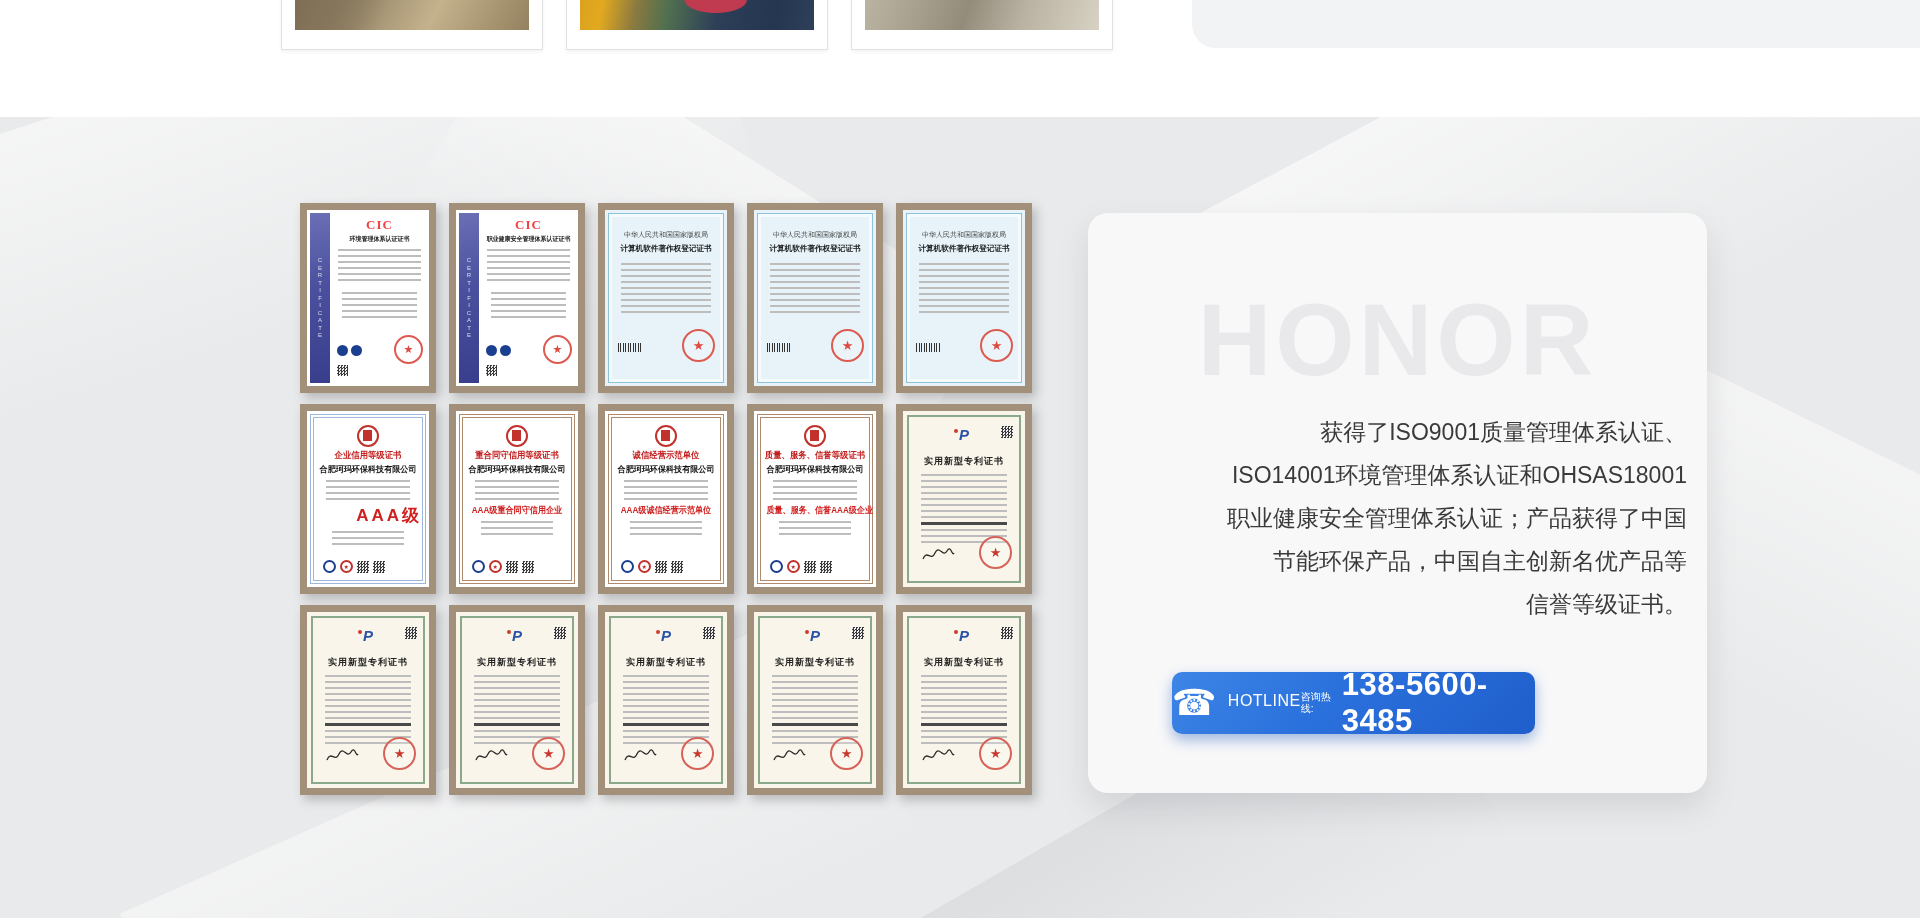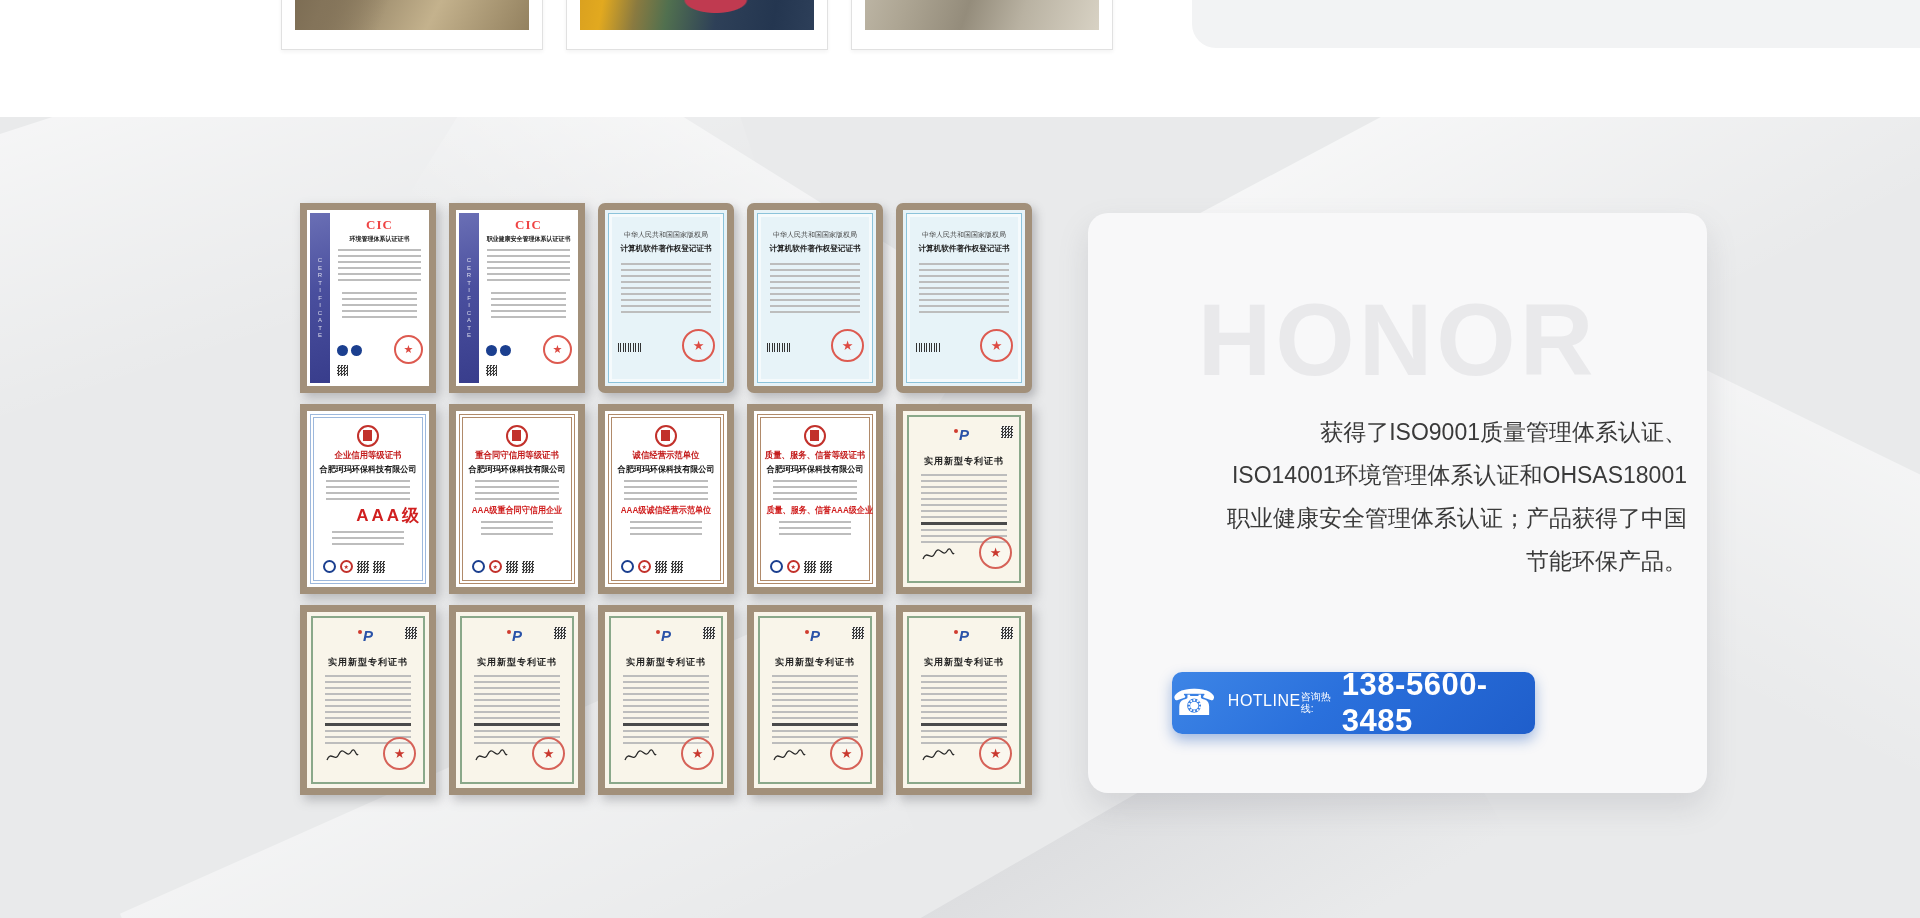--- a/index.html
+++ b/index.html
@@ -61,21 +61,21 @@
   .cic-logo{font-family:"Liberation Serif","DejaVu Serif",serif;font-weight:bold;color:#ef4444;
     font-size:13px;text-align:center;letter-spacing:1px;}
   .cic-title{font-size:6.5px;font-weight:bold;color:#222;text-align:center;margin-top:2px;
     white-space:nowrap;transform:scaleX(.92);}
   .cic-badge{position:absolute;left:3px;bottom:26px;width:11px;height:11px;border-radius:50%;
     background:#1b3f8f;box-shadow:14px 0 0 0 #1b3f8f;}
   .t-cic .qr{position:absolute;left:3px;bottom:6px;width:11px;height:11px;}
   .t-cic .ring{right:2px;bottom:18px;width:25px;height:25px;font-size:11px;}
 
   
-  .t-copy{background:#e7f3f8;border-radius:7px;}
+  .t-copy{background:#e7f3f8;}
   .copy-inner{position:absolute;inset:3px;border:1px solid #8cc3da;box-shadow:inset 0 0 0 3px rgba(255,255,255,.6);}
   .copy-org{margin-top:16px;font-size:7px;color:#444;text-align:center;
     font-family:"Liberation Serif","DejaVu Serif",serif;white-space:nowrap;}
   .copy-title{font-size:8px;font-weight:bold;color:#222;text-align:center;margin-top:3px;
     font-family:"Liberation Serif","DejaVu Serif",serif;white-space:nowrap;transform:scaleX(.95);}
   .barcode{position:absolute;left:9px;bottom:30px;width:24px;height:9px;
     background:repeating-linear-gradient(90deg,#333 0 1px,rgba(0,0,0,0) 1px 2.5px);}
   .t-copy .ring{right:8px;bottom:20px;width:29px;height:29px;font-size:13px;}
 
   
@@ -381,21 +381,22 @@
       </div>
     </div>
   </div>
 
   <div class="honor-card">
     <div class="watermark">HONOR</div>
     <div class="honor-desc">
       <div>获得了ISO9001质量管理体系认证、</div>
       <div>ISO14001环境管理体系认证和OHSAS18001</div>
       <div>职业健康安全管理体系认证；产品获得了中国</div>
-      <div>节能环保产品。</div>
+      <div>节能环保产品，中国自主创新名优产品等</div>
+      <div>信誉等级证书。</div>
     </div>
     <div class="hotline-btn">
       <span class="ph-icon">☎</span>
       <span class="hot-labels">
         <span class="hot-en">HOTLINE</span>
         <span class="hot-zh">咨询热线:</span>
       </span>
       <span class="hot-num">138-5600-3485</span>
     </div>
   </div>

